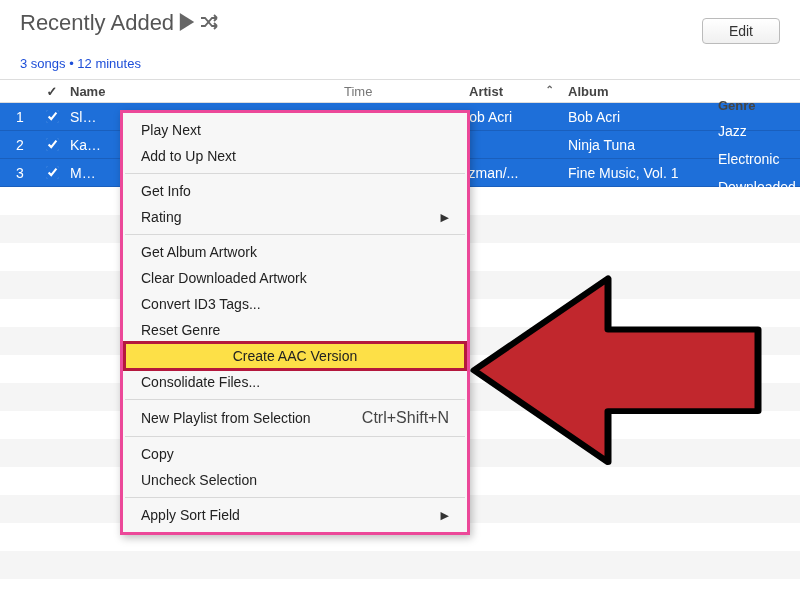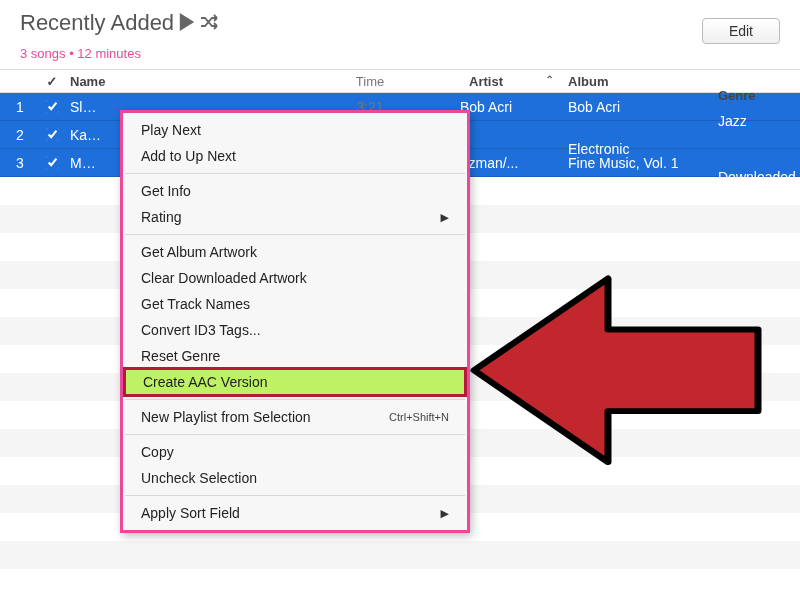--- a/index.html
+++ b/index.html
@@ -16,21 +16,21 @@
   }
   .header {
     padding: 10px 20px 8px 20px;
     display: flex;
     justify-content: space-between;
     align-items: flex-start;
   }
   .header-left { display: flex; flex-direction: column; }
   .title-row { display: flex; align-items: center; gap: 4px; }
   .title { font-size: 22px; color: #555; font-weight: 400; }
-  .sub { font-size: 13px; color: #ec4899; margin-top: 10px; }
+  .sub { font-size: 13px; color: #1d4ed8; margin-top: 20px; }
   .icon-btn { color: #666; cursor: pointer; }
   .edit-btn {
     border: 1px solid #bbb;
     background: linear-gradient(#fff,#f0f0f0);
     padding: 4px 26px;
     border-radius: 4px;
     font-size: 14px;
     color: #333;
     cursor: pointer;
     margin-top: 8px;
@@ -42,21 +42,21 @@
     background: #fff;
     font-size: 13px;
     color: #444;
     font-weight: 600;
     height: 24px;
     align-items: center;
   }
   .col-num { width: 40px; }
   .col-check { width: 24px; text-align: center; }
   .col-name { flex: 0 0 280px; padding-left: 6px; }
-  .col-time { width: 60px; text-align: center; padding-right: 8px; font-weight: 400; color:#777;}
+  .col-time { width: 60px; text-align: left; padding-right: 8px; font-weight: 400; color:#777;}
   .col-artist { flex: 0 0 160px; padding-left: 4px; position: relative; text-align: center; }
   .col-album { flex: 0 0 150px; padding-left: 4px; }
   .col-genre { flex: 1; padding-left: 4px; margin-top: 28px; }
   .sort-caret { position: absolute; right: 10px; top: 0; font-size: 10px; color:#666;}
   .rows { }
   .row {
     display: flex;
     height: 28px;
     align-items: center;
     background: #1e6fd9;
@@ -85,28 +85,29 @@
     color: #222;
   }
   .menu-item {
     padding: 5px 18px;
     display: flex;
     justify-content: space-between;
     align-items: center;
     cursor: default;
   }
   .menu-item.highlight {
-    background: #bef264;
+    background: #fde047;
     outline: 3px solid #b4183d;
     outline-offset: -1px;
     margin: 0 2px;
+    justify-content: center;
   }
   .menu-sep { height: 1px; background: #d8d8d8; margin: 4px 2px; }
   .submenu-arrow { font-size: 11px; color:#333; }
-  .shortcut { color:#444; font-size: 11px; }
+  .shortcut { color:#444; font-size: 16px; }
 
   .arrow-svg {
     position: absolute;
     left: 458px;
     top: 270px;
     pointer-events: none;
   }
 </style>
 </head>
 <body>
@@ -153,20 +154,21 @@
     <div class="col-artist">Bob Acri</div>
     <div class="col-album">Bob Acri</div>
     <div class="col-genre">Jazz</div>
   </div>
   <div class="row">
     <div class="col-num">2</div>
     <div class="col-check"><input type="checkbox" checked="" style=""></div>
     <div class="col-name">Ka…</div>
     <div class="col-time"></div>
     <div class="col-artist"></div>
+    <div class="col-album">Ninja Tuna</div>
     <div class="col-genre">Electronic</div>
   </div>
   <div class="row">
     <div class="col-num">3</div>
     <div class="col-check"><input type="checkbox" checked="" style=""></div>
     <div class="col-name">M…</div>
     <div class="col-time"></div>
     <div class="col-artist">oltzman/...</div>
     <div class="col-album">Fine Music, Vol. 1</div>
     <div class="col-genre">Downloaded</div>
@@ -207,30 +209,30 @@
     <span class="submenu-arrow">▶</span>
   </div>
   <div class="menu-sep"></div>
   <div class="menu-item">
       <span>Get Album Artwork</span>
     </div>
   <div class="menu-item">
       <span>Clear Downloaded Artwork</span>
     </div>
   <div class="menu-item">
-      <span>Get Track Names</span>
-    </div>
-  <div class="menu-item">
       <span>Convert ID3 Tags...</span>
     </div>
   <div class="menu-item">
       <span>Reset Genre</span>
     </div>
   <div class="menu-item highlight">
       <span>Create AAC Version</span>
+    </div>
+  <div class="menu-item">
+      <span>Consolidate Files...</span>
     </div>
   <div class="menu-sep"></div>
   <div class="menu-item">
     <span>New Playlist from Selection</span>
     <span class="shortcut">Ctrl+Shift+N</span>
   </div>
   <div class="menu-sep"></div>
   <div class="menu-item">
       <span>Copy</span>
     </div>

